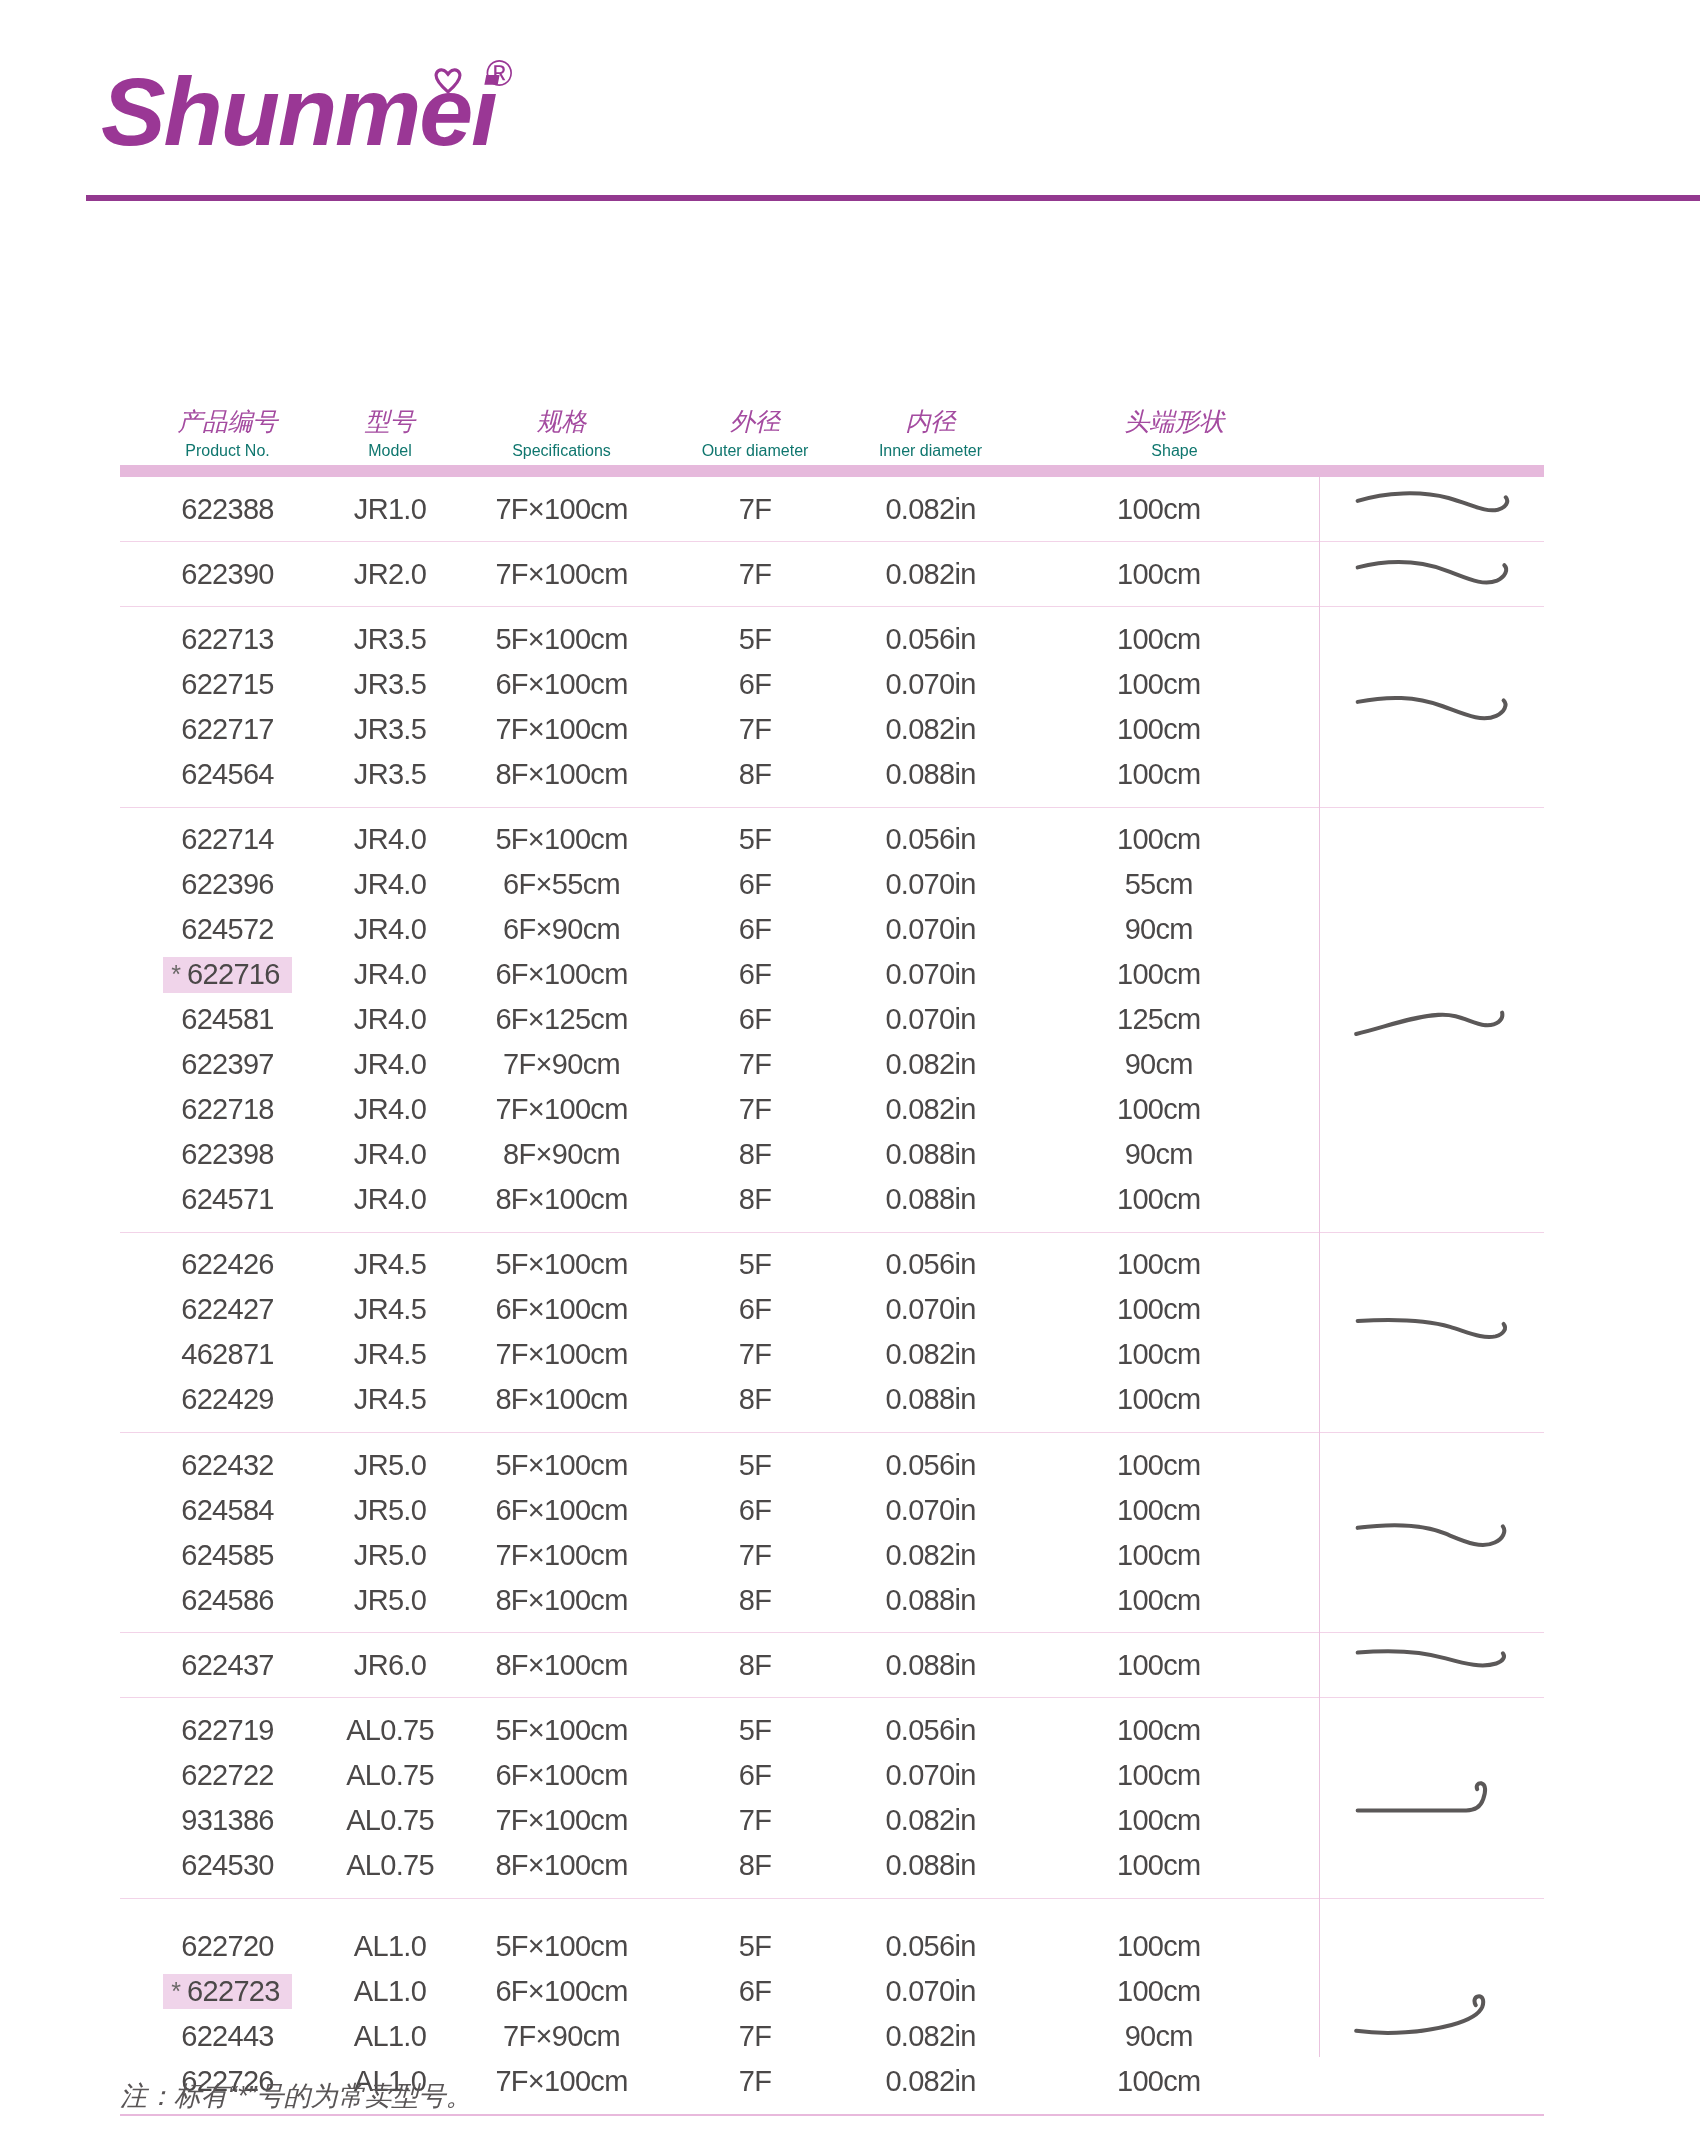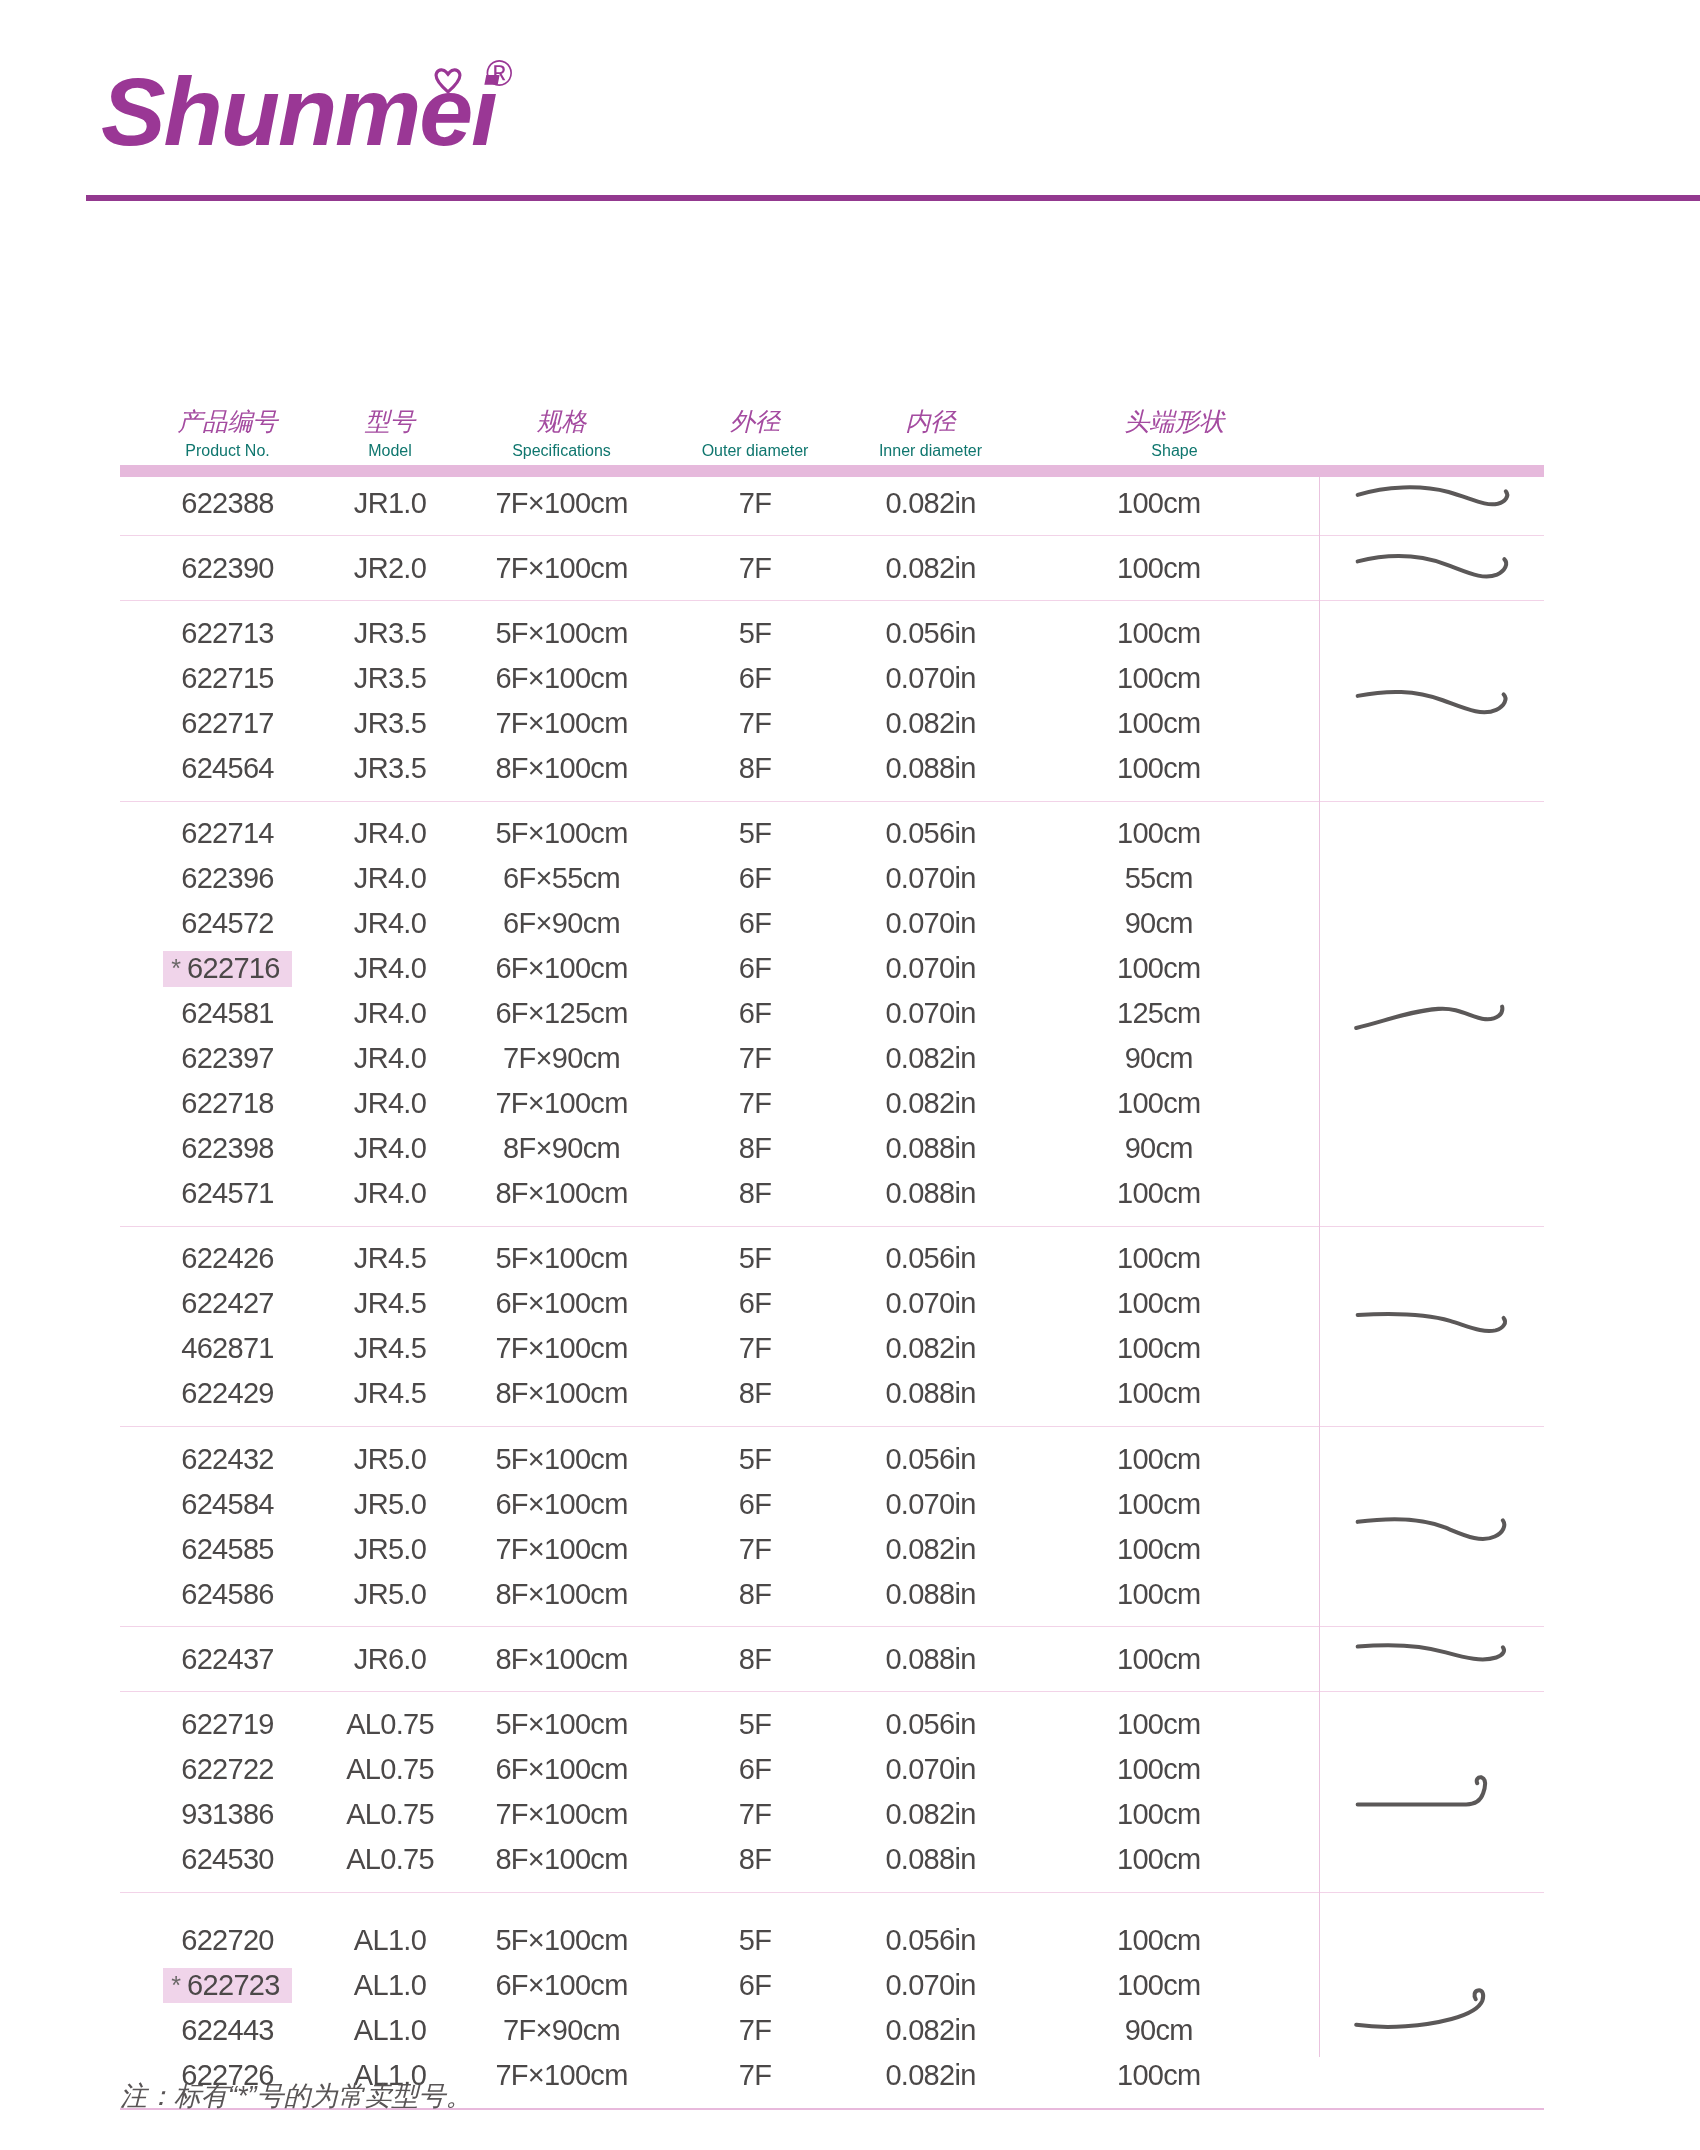--- a/index.html
+++ b/index.html
@@ -37,21 +37,21 @@
   }
   .c6{padding-right:31.5px;}
   .hdr{height:62px;align-items:flex-start;}
   .hdr .colhead{
     display:flex;flex-direction:column;align-items:center;justify-content:flex-start;
     padding-top:4.1px;width:100%;
   }
   .colhead .cn{font-size:25px;color:#a44ba0;line-height:29px;letter-spacing:0;font-style:italic;}
   .colhead .en{font-size:16px;color:#0f766e;line-height:29px;letter-spacing:0;}
   .band{position:absolute;left:0;top:62px;width:1424px;height:12.3px;background:#e6b9dc;}
-  .groups{position:absolute;left:0;top:68px;width:1424px;}
+  .groups{position:absolute;left:0;top:74px;width:1424px;}
   .pgroup{position:relative;padding:9.6px 0;border-bottom:1.4px solid #f2d3e8;}
   .pgroup:last-child{border-bottom:2.1px solid #e8b9dc;margin-top:16px;}
   .row{height:45px;}
   .hl{
     background:#f0d4ea;
     padding:1.4px 12.3px 1.4px 8.2px;
     display:inline-flex;align-items:center;
   }
   .star{font-size:25px;color:#6b6868;margin-right:6.9px;}
   .shape-box{

